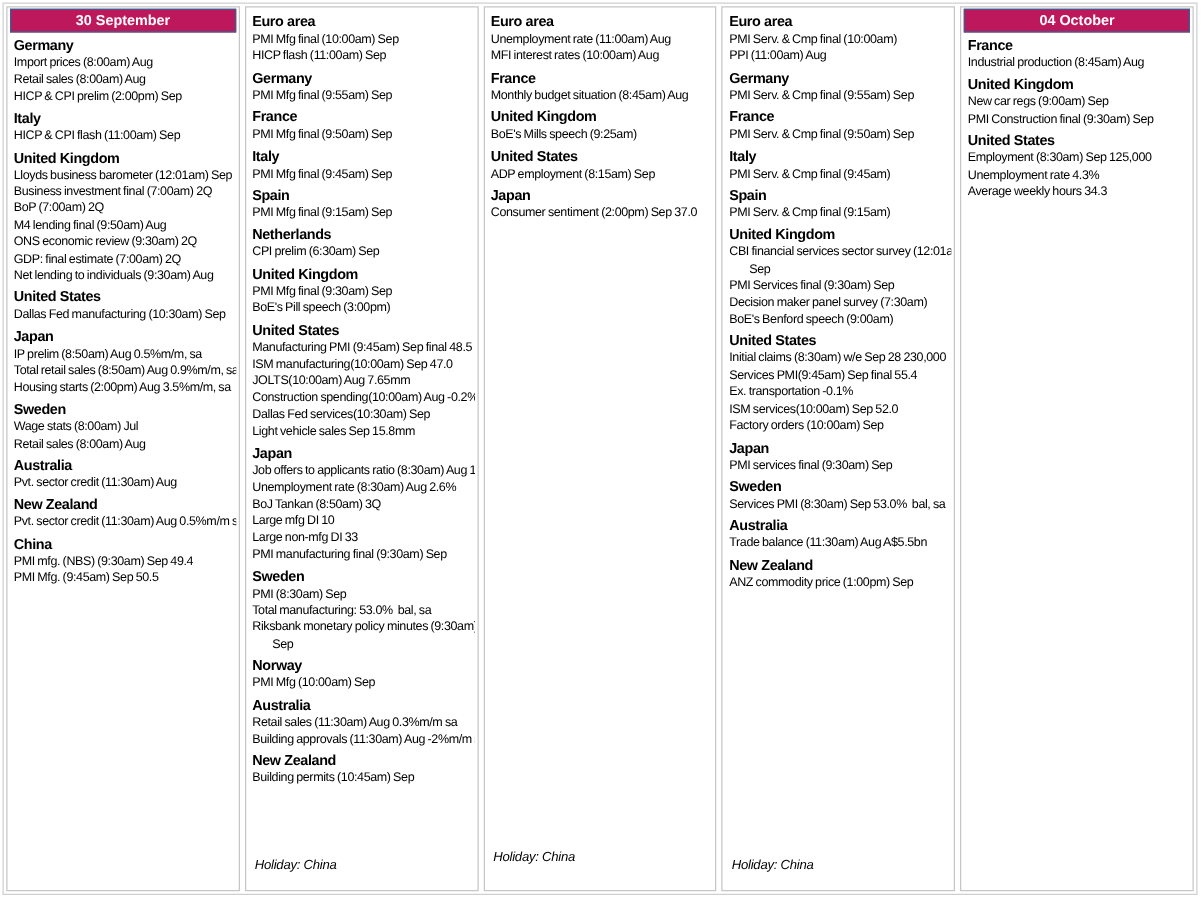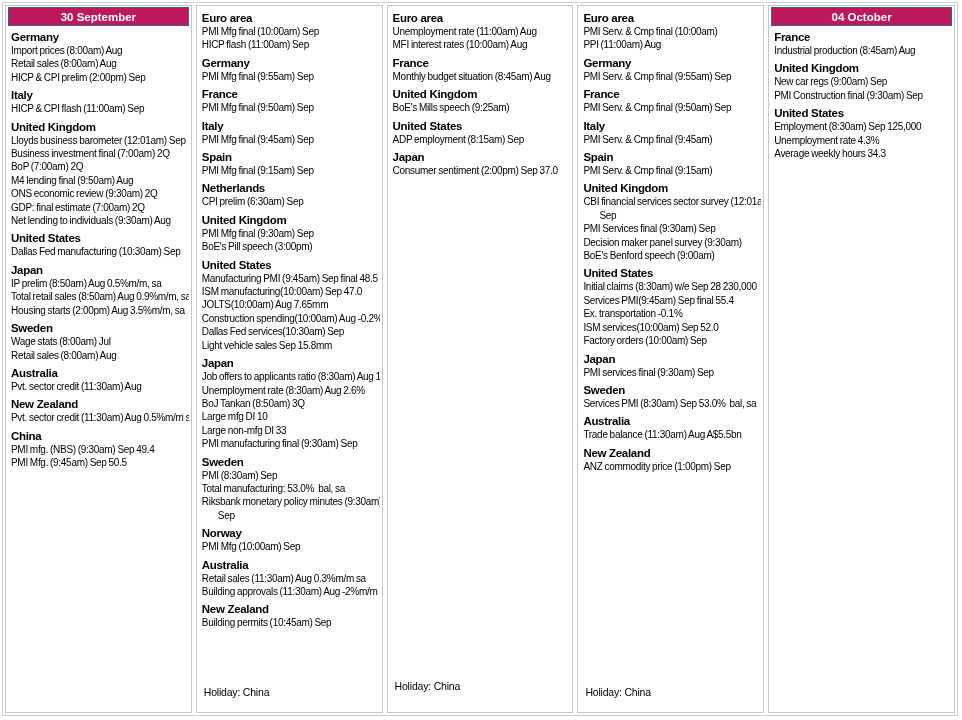--- a/index.html
+++ b/index.html
@@ -22,21 +22,21 @@
   }
   .col-body{flex:1 1 auto;position:relative;padding:2px 3px 0 3px;overflow:hidden;}
   .section{margin-top:4px;}
   .section:first-child{margin-top:2px;}
   .country{font-weight:bold;font-size:11.5px;line-height:14px;letter-spacing:-0.3px;white-space:pre;}
   .event{font-size:10px;line-height:13.4px;letter-spacing:-0.3px;word-spacing:-0.5px;white-space:pre;}
   .event .val{}
   .event-cont{padding-left:16px;}
   .holiday{
     position:absolute;left:5px;bottom:12px;
-    font-size:10.5px;letter-spacing:-0.2px;white-space:pre;
+    font-style:italic;font-size:10.5px;letter-spacing:-0.2px;white-space:pre;
   }
   .column:nth-child(3) .holiday{bottom:18px;}
 </style>
 </head>
 <body>
 
 <div class="calendar">
     <div class="column">
       <div class="col-header">30 September</div>
       <div class="col-body">
@@ -210,21 +210,21 @@
         </div>
         <div class="section">
           <div class="country">Spain</div>
           <div class="event"><span>PMI Serv. &amp; Cmp final (9:15am)</span></div>
         </div>
         <div class="section">
           <div class="country">United Kingdom</div>
           <div class="event"><span>CBI financial services sector survey (12:01am)</span></div>
           <div class="event event-cont">Sep</div>
           <div class="event"><span>PMI Services final (9:30am) Sep</span></div>
-          <div class="event"><span>Decision maker panel survey (9:30am)</span></div>
+          <div class="event"><span>Decision maker panel survey (7:30am)</span></div>
           <div class="event"><span>BoE's Benford speech (9:00am)</span></div>
         </div>
         <div class="section">
           <div class="country">United States</div>
           <div class="event"><span>Initial claims (8:30am) w/e Sep 28 230,000</span></div>
           <div class="event"><span>Services PMI(9:45am) Sep final </span><span class="val">55.4</span></div>
           <div class="event"><span>Ex. transportation </span><span class="val">-0.1%</span></div>
           <div class="event"><span>ISM services(10:00am) Sep </span><span class="val">52.0</span></div>
           <div class="event"><span>Factory orders (10:00am) Sep</span></div>
         </div>

